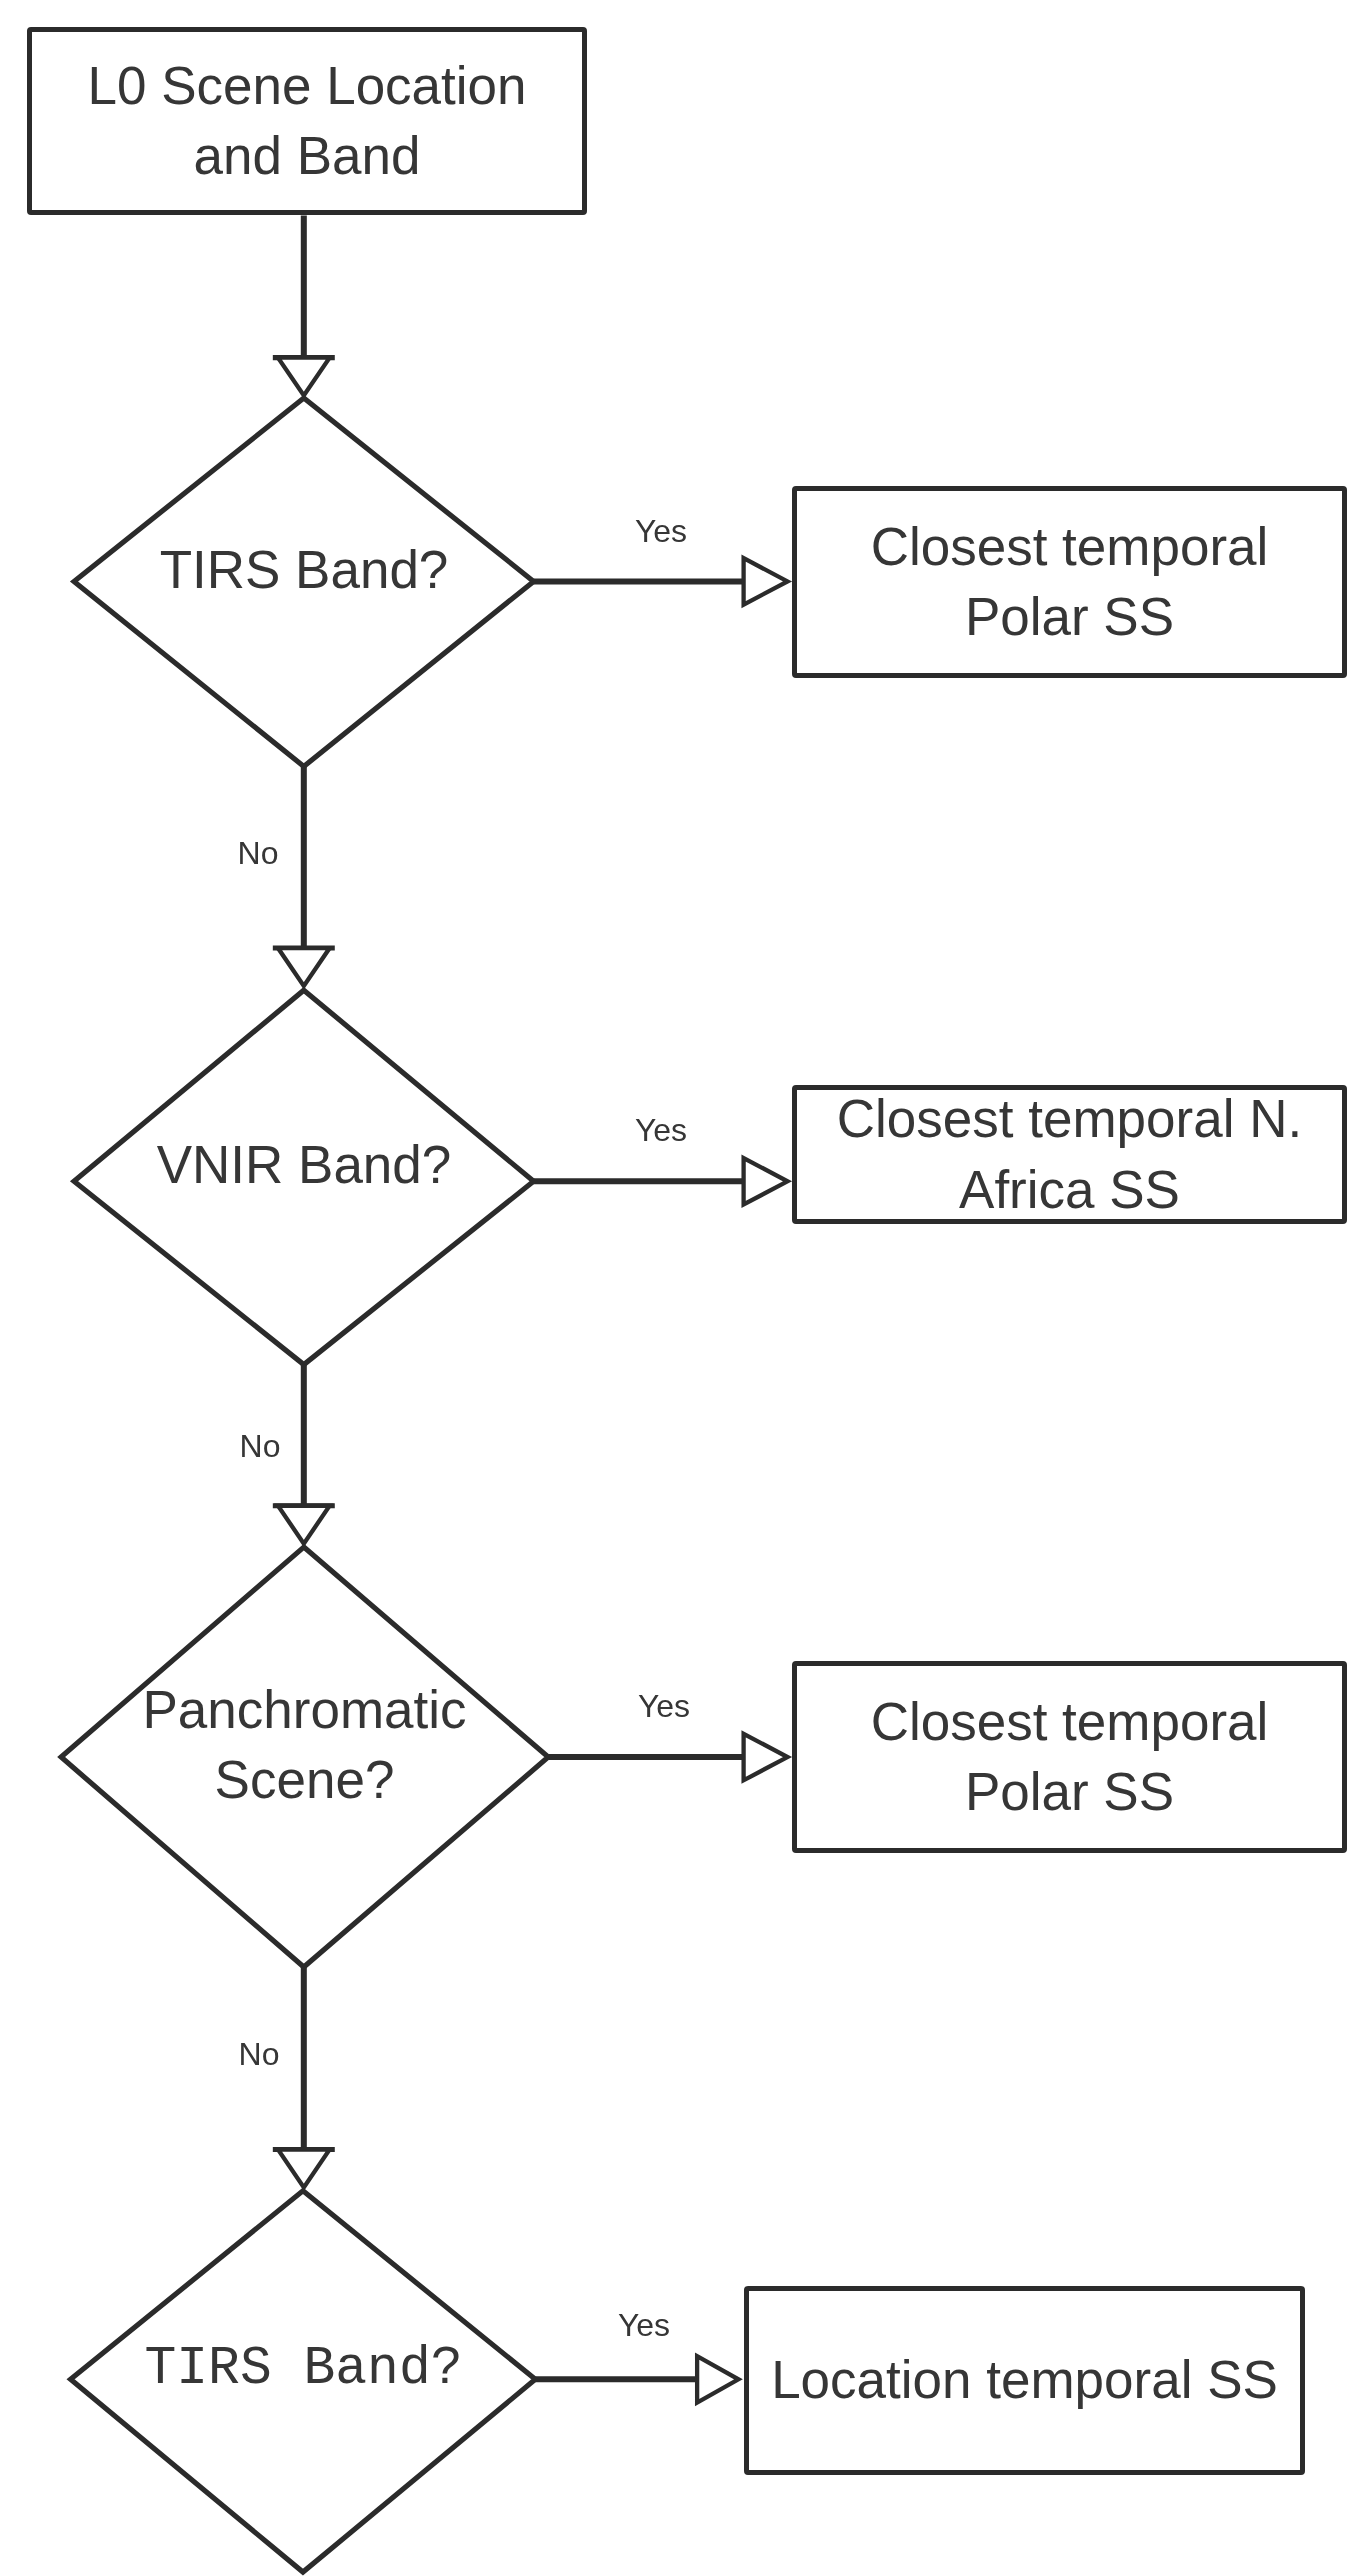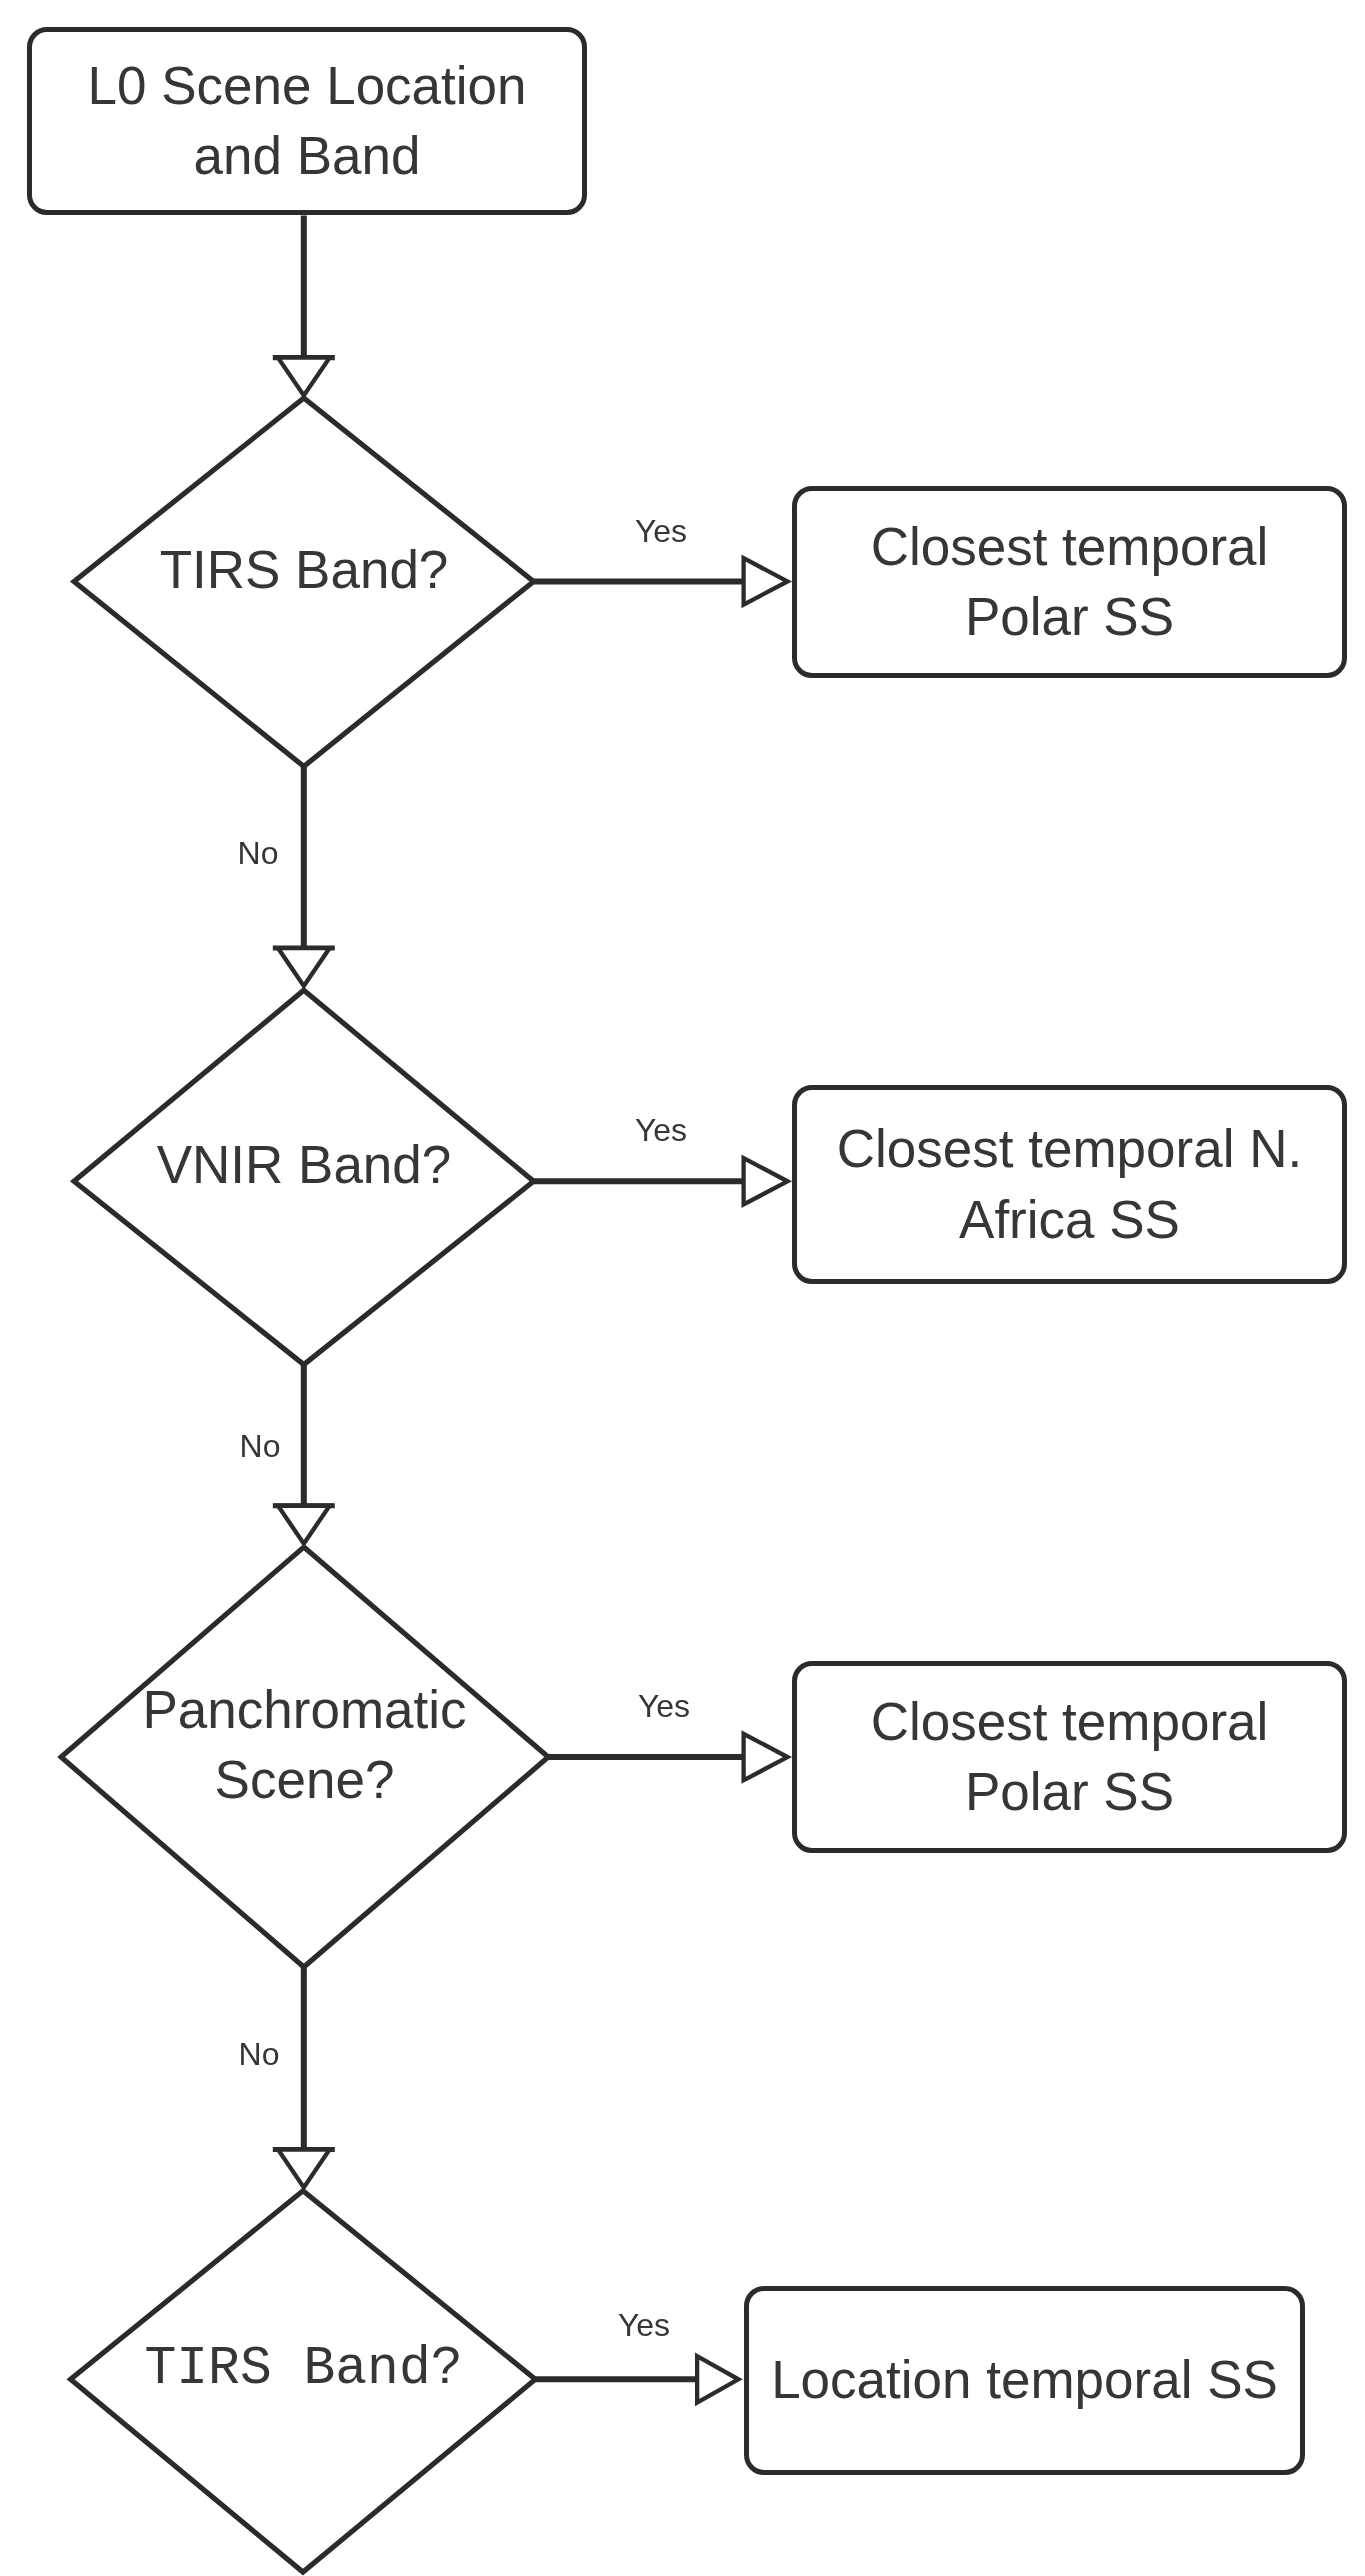--- a/index.html
+++ b/index.html
@@ -17,21 +17,21 @@
     overflow:hidden;
   }
   .stage svg{position:absolute;left:0;top:0;}
   .edge-line{stroke:var(--line);stroke-width:7;fill:none;}
   .edge-cap{stroke:var(--line);stroke-width:6;fill:none;}
   .arrow-head{fill:#ffffff;stroke:var(--line);stroke-width:5;stroke-linejoin:miter;}
   .shape{fill:#ffffff;stroke:var(--line);stroke-width:6;stroke-linejoin:miter;}
   .node{
     position:absolute;box-sizing:border-box;
     border:5.2px solid var(--line);
-    border-radius:20px;
+    border-radius:4px;
     background:#ffffff;
     display:flex;align-items:center;justify-content:center;
     text-align:center;
     font-size:53px;line-height:1.33;
     white-space:pre-line;
   }
   .dlabel{
     position:absolute;box-sizing:border-box;
     display:flex;align-items:center;justify-content:center;
     text-align:center;
@@ -101,21 +101,21 @@
   <div class="node" style="left:27px;top:27px;width:560px;height:188px;">
     <span>L0 Scene Location
 and Band</span>
   </div>
 
   <div class="node" style="left:792px;top:486px;width:555px;height:192px;">
     <span>Closest temporal
 Polar SS</span>
   </div>
 
-  <div class="node" style="left:792px;top:1085px;width:555px;height:199px;text-align:center;">
+  <div class="node" style="left:792px;top:1085px;width:555px;height:139px;text-align:center;">
     <span>Closest temporal N.
 Africa SS</span>
   </div>
 
   <div class="node" style="left:792px;top:1661px;width:555px;height:192px;">
     <span>Closest temporal
 Polar SS</span>
   </div>
 
   <div class="node" style="left:744px;top:2286px;width:561px;height:189px;">

